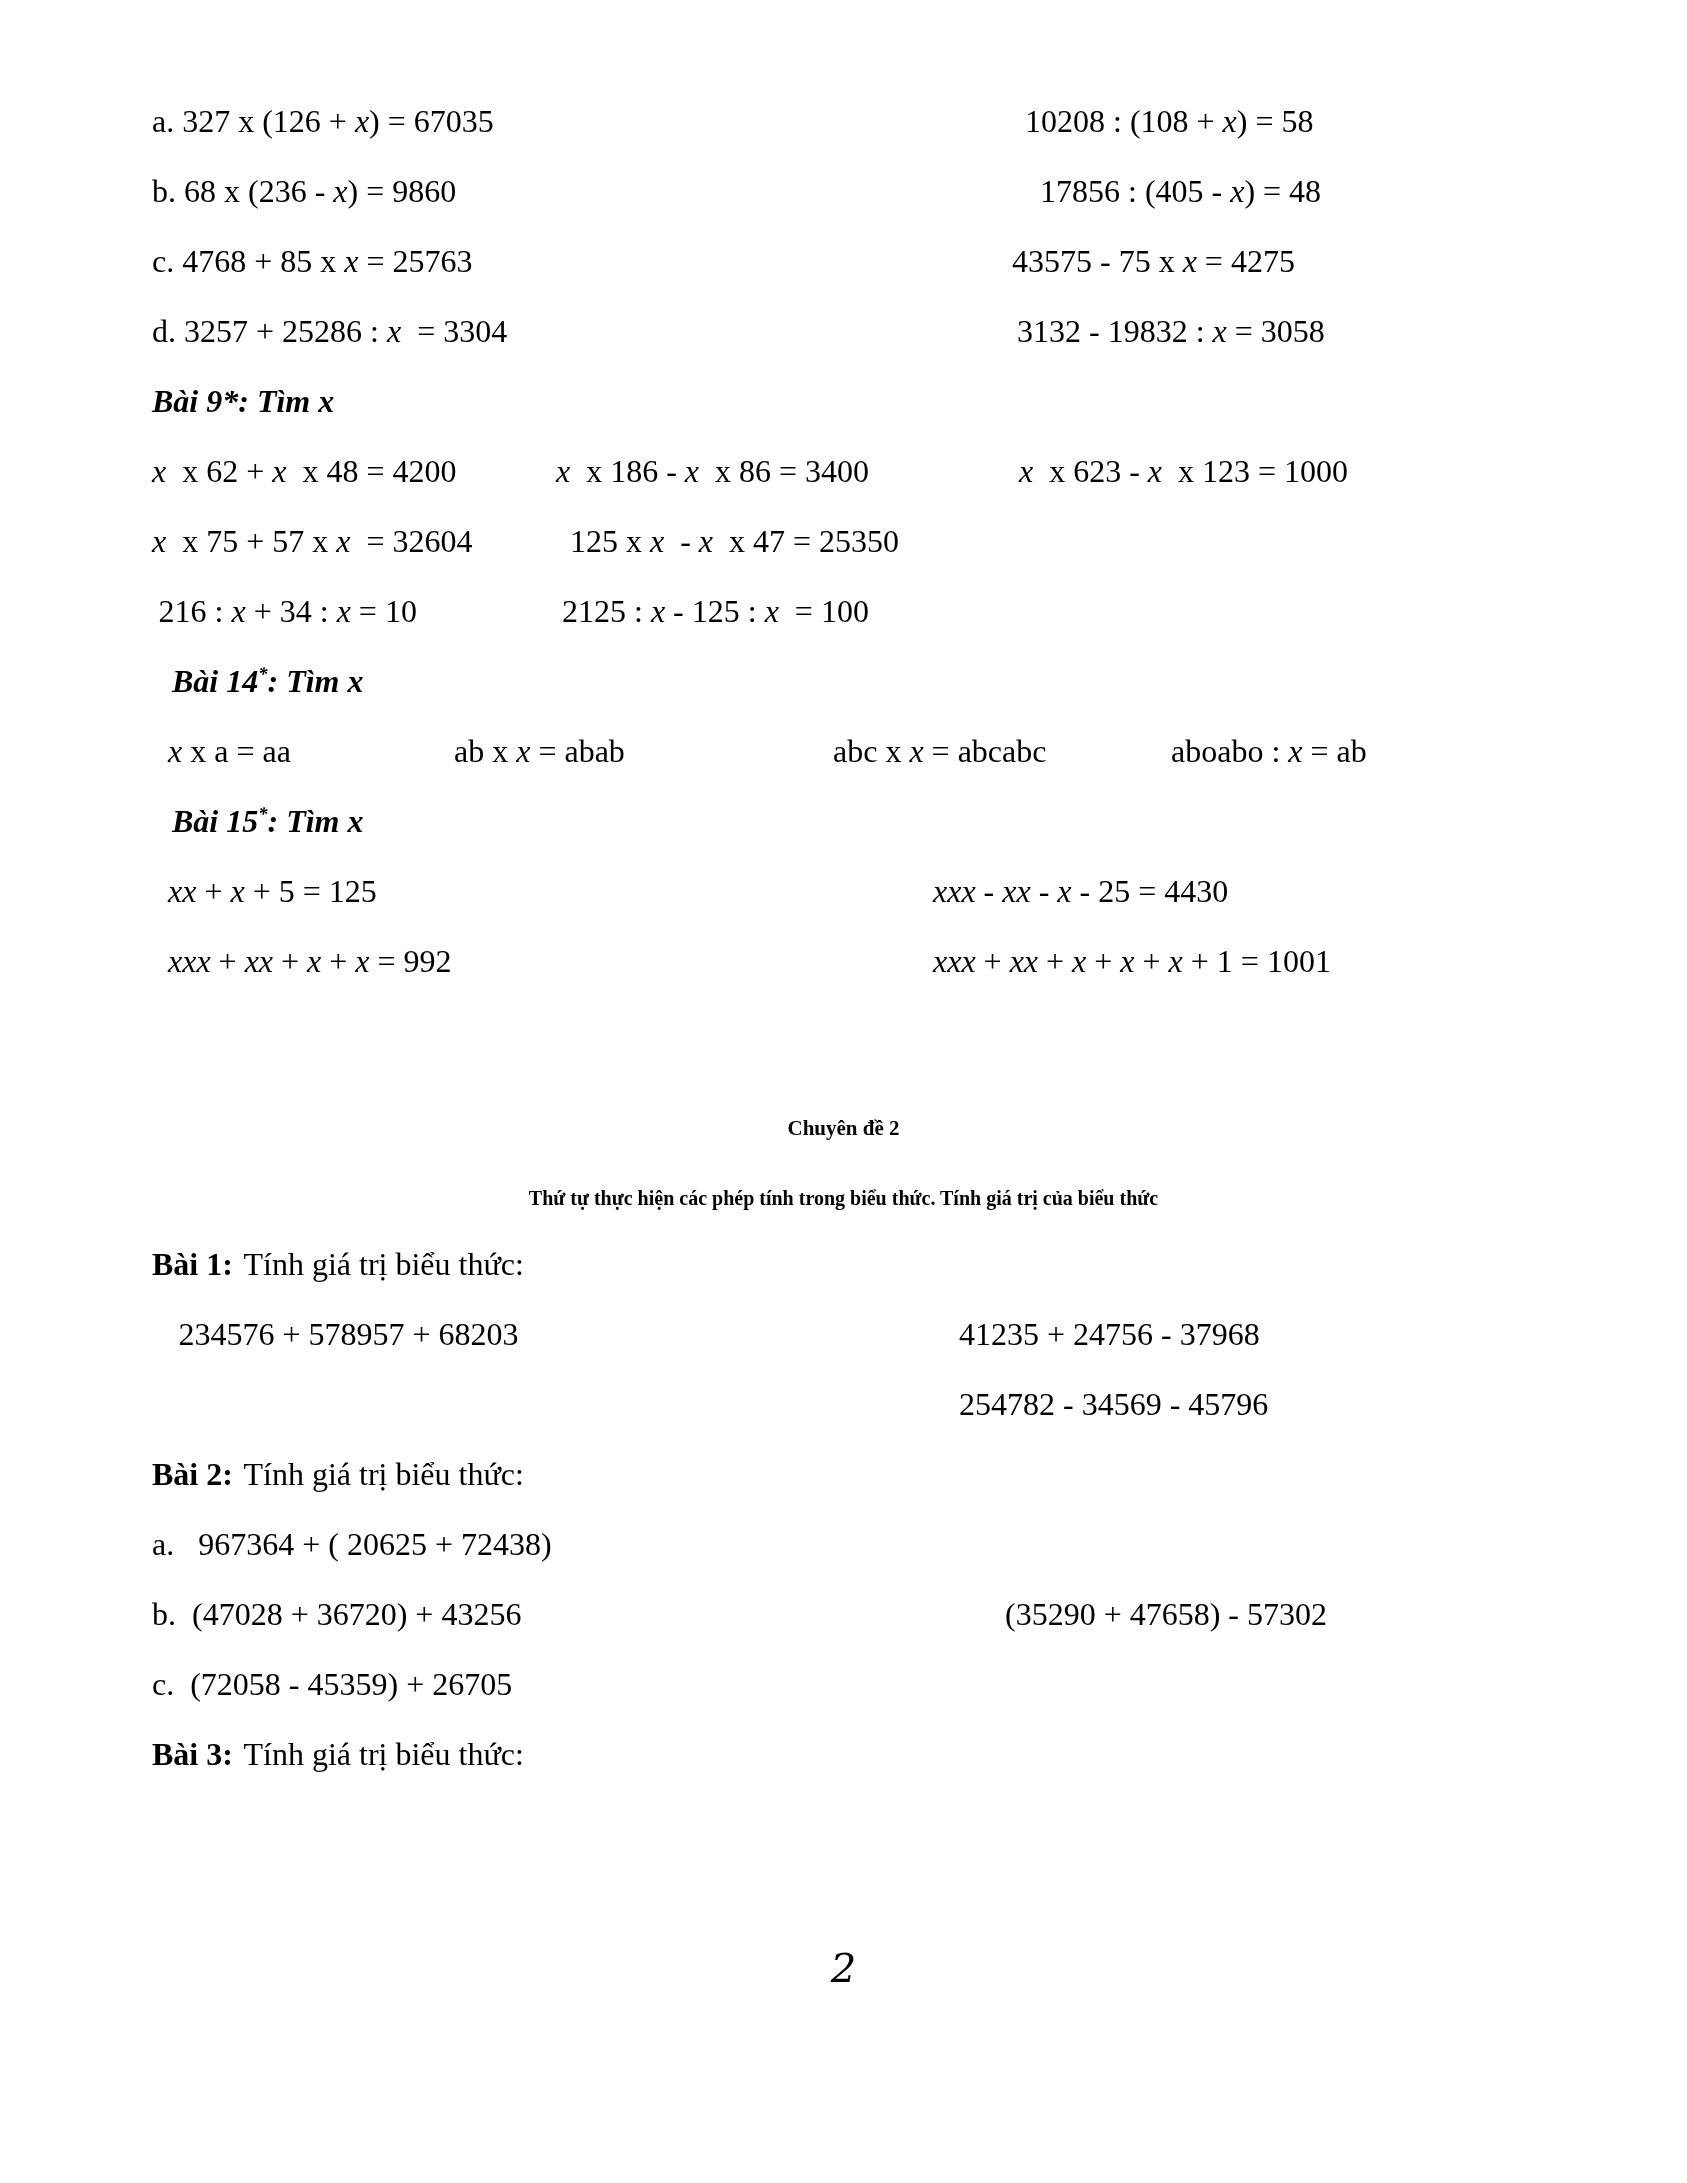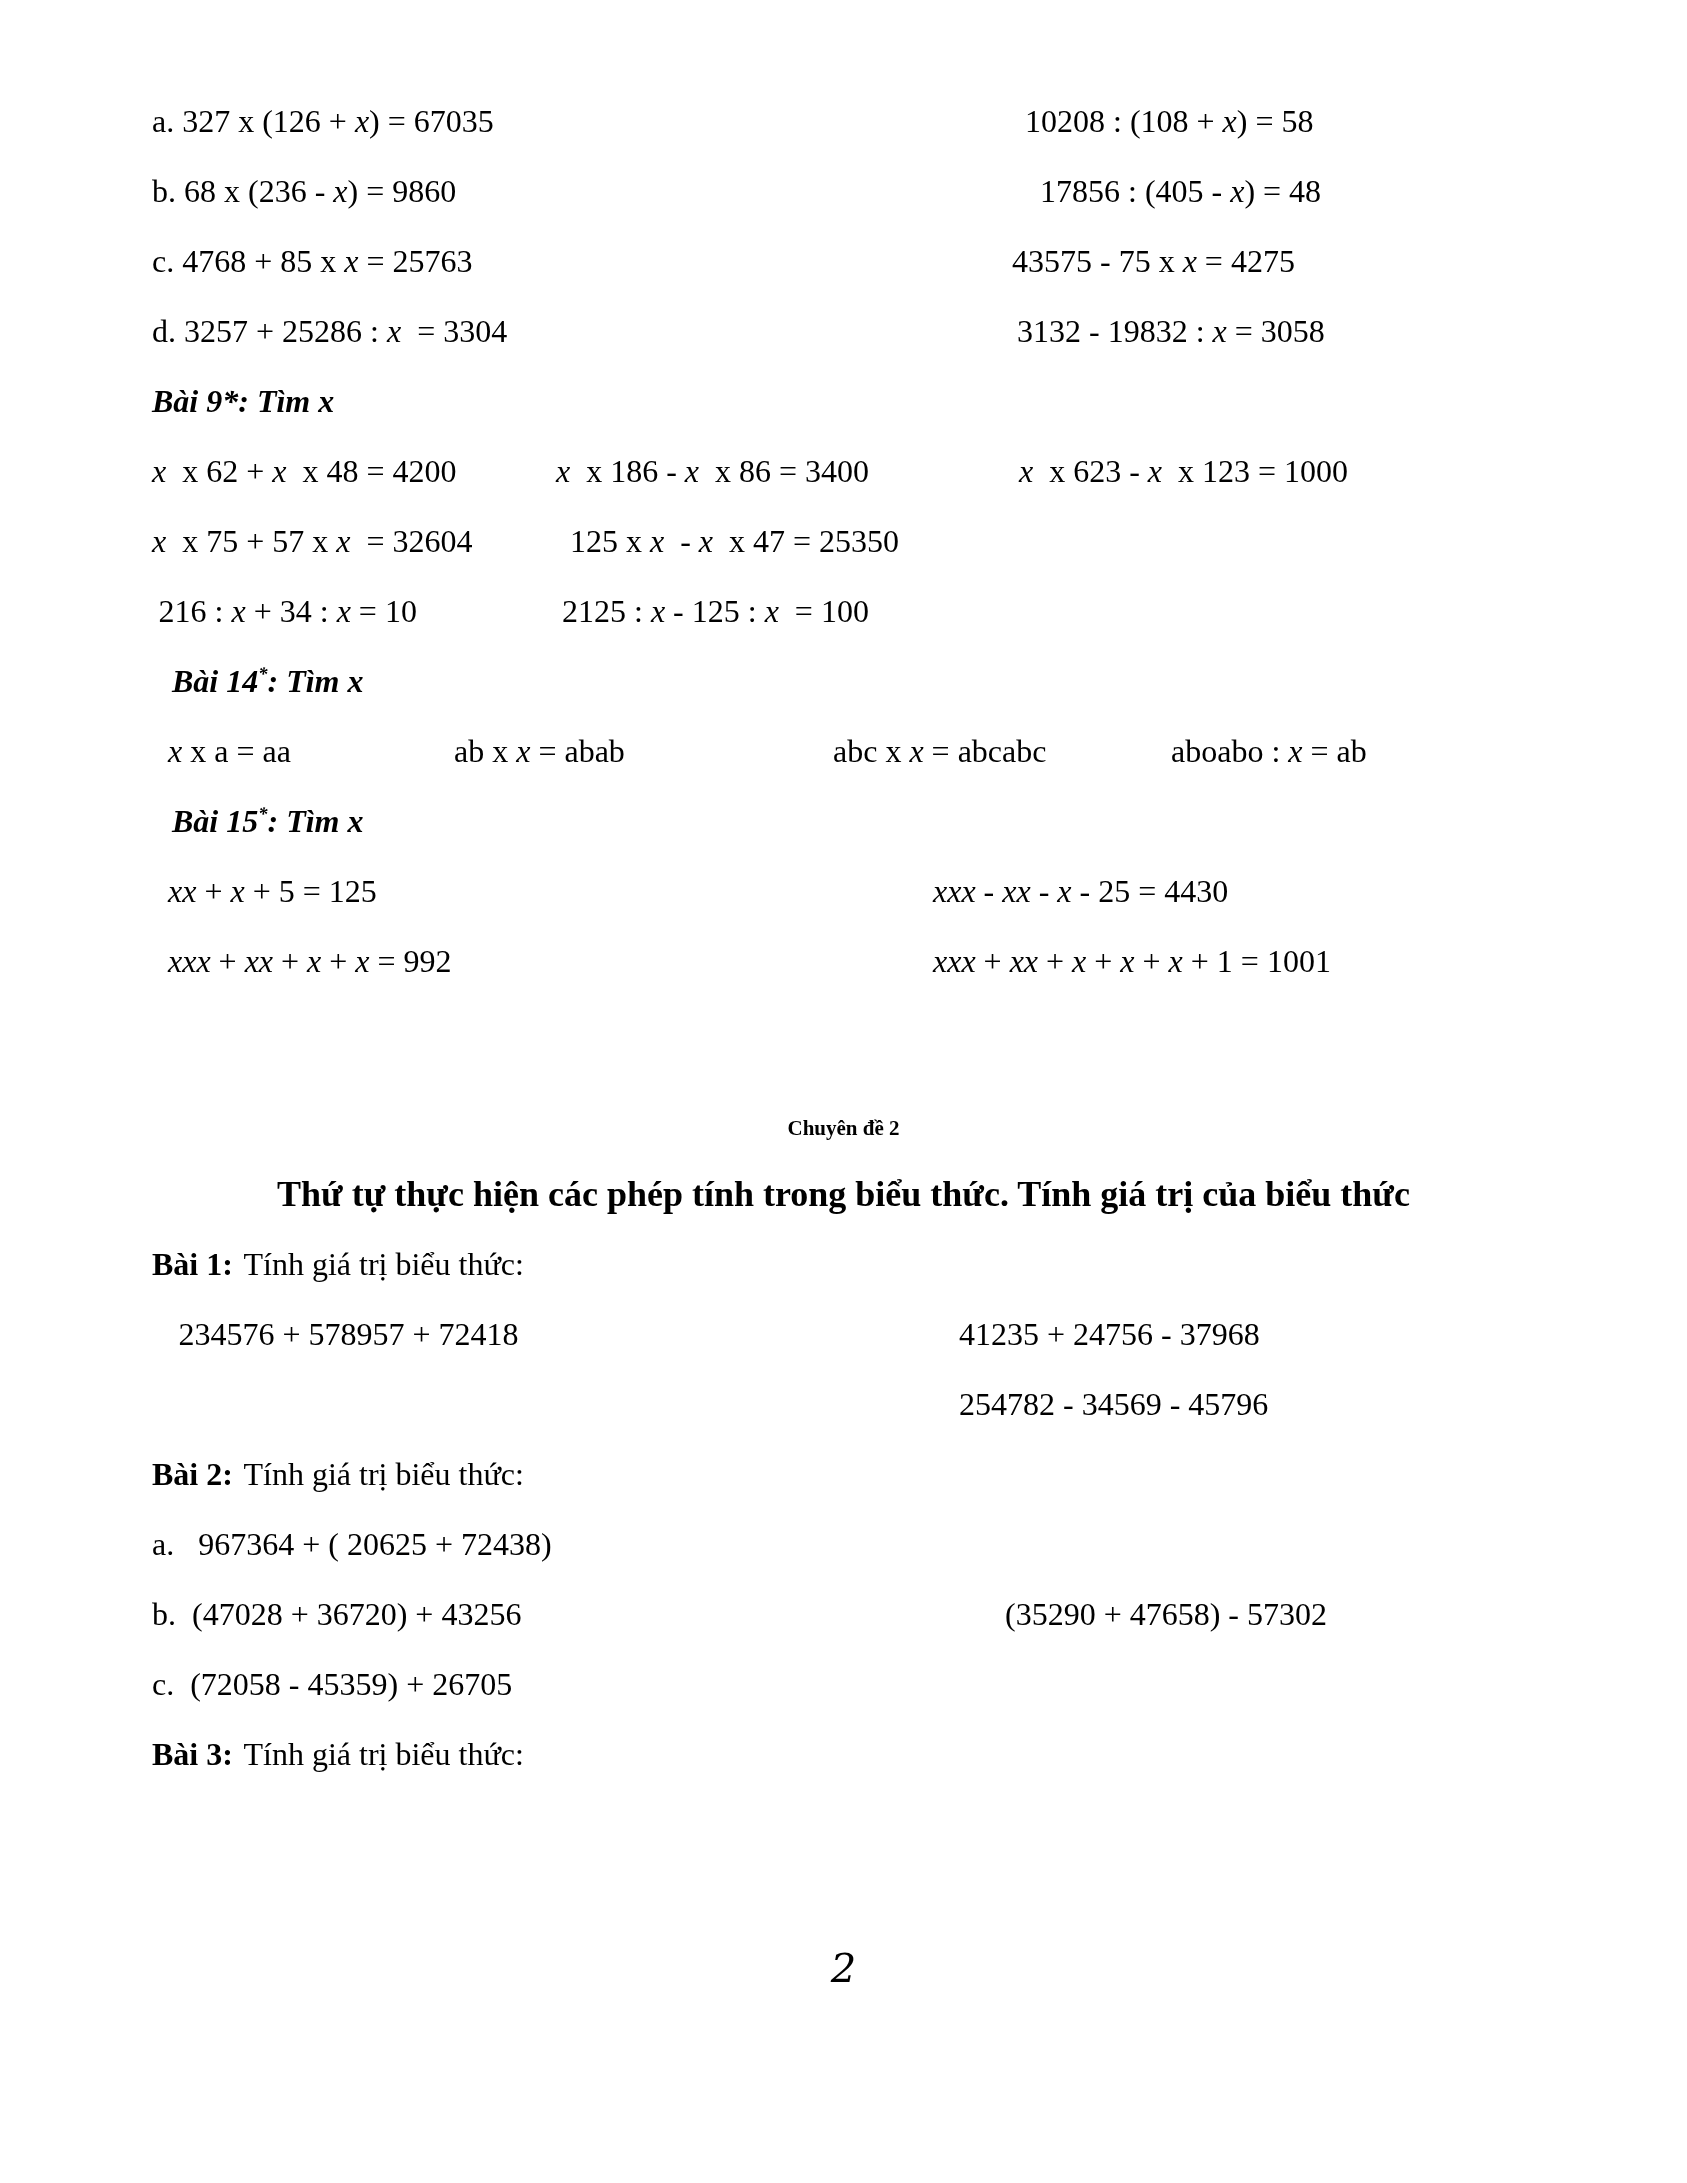--- a/index.html
+++ b/index.html
@@ -13,21 +13,21 @@
     overflow:hidden;
   }
   .content { position:absolute; left:152px; top:86px; width:1383px; }
   .row { position:relative; height:70px; line-height:70px; font-size:32px; }
   .cell { position:absolute; top:0; white-space:pre; }
   .spacer { height:93px; }
   .bi { font-weight:700; font-style:italic; }
   .label { font-weight:700; margin-right:10.6px; }
   .center { text-align:center; }
   .title-text { font-weight:700; font-size:21px;margin-top:16px; }
-  .subtitle-text { font-weight:700; font-size:36px;text-align:center; }
+  .subtitle-text { font-weight:700; font-size:20px;text-align:center; }
   sup { font-size:0.58em; vertical-align:super; line-height:0; }
   i { font-style:italic; }
   .page-number {
     position:absolute; top:1945px; left:0; width:100%;
     text-align:center; font-size:40px; font-style:italic;
     font-family:"DejaVu Serif", serif;
   }
 </style>
 </head>
 <body>
@@ -96,21 +96,21 @@
     <span class="title-text">Chuyên đề 2</span>
   </div>
   <div class="row center">
     <span class="subtitle-text">Thứ tự thực hiện các phép tính trong biểu thức. Tính giá trị của biểu thức</span>
   </div>
 
   <div class="row">
     <span class="cell" style="left:0px"><span class="label">Bài 1:</span><span>Tính giá trị biểu thức:</span></span>
   </div>
   <div class="row">
-    <span class="cell" style="left:26.5px">234576 + 578957 + 72418</span>
+    <span class="cell" style="left:26.5px">234576 + 578957 + 68203</span>
     <span class="cell" style="left:807px">41235 + 24756 - 37968</span>
   </div>
   <div class="row">
     <span class="cell" style="left:807px">254782 - 34569 - 45796</span>
   </div>
 
   <div class="row">
     <span class="cell" style="left:0px"><span class="label">Bài 2:</span><span>Tính giá trị biểu thức:</span></span>
   </div>
   <div class="row">

